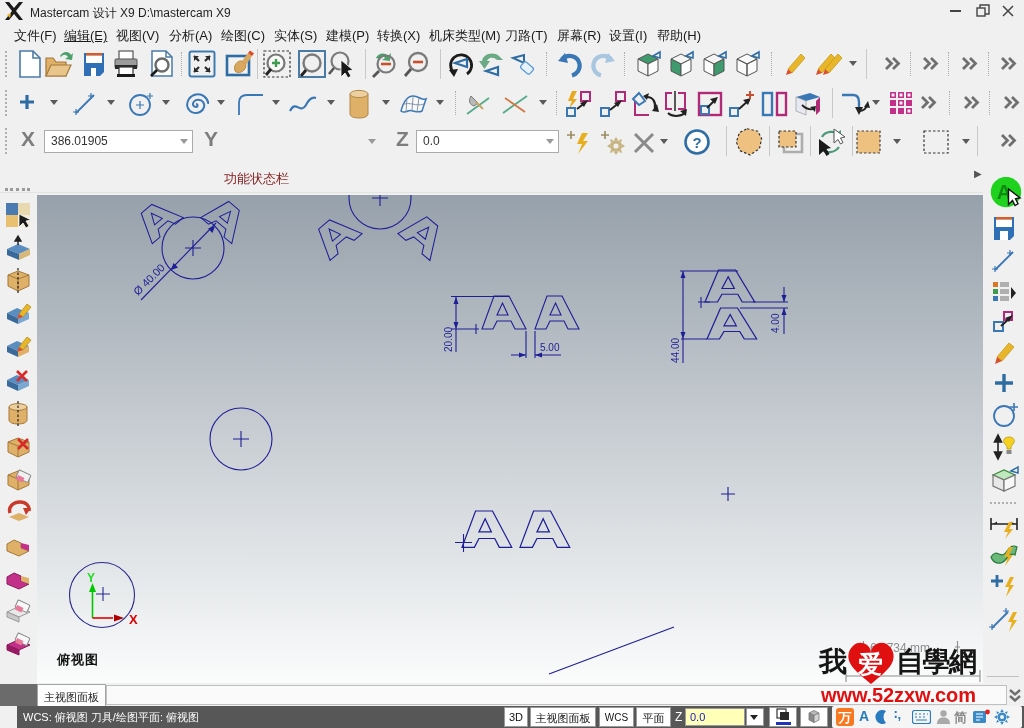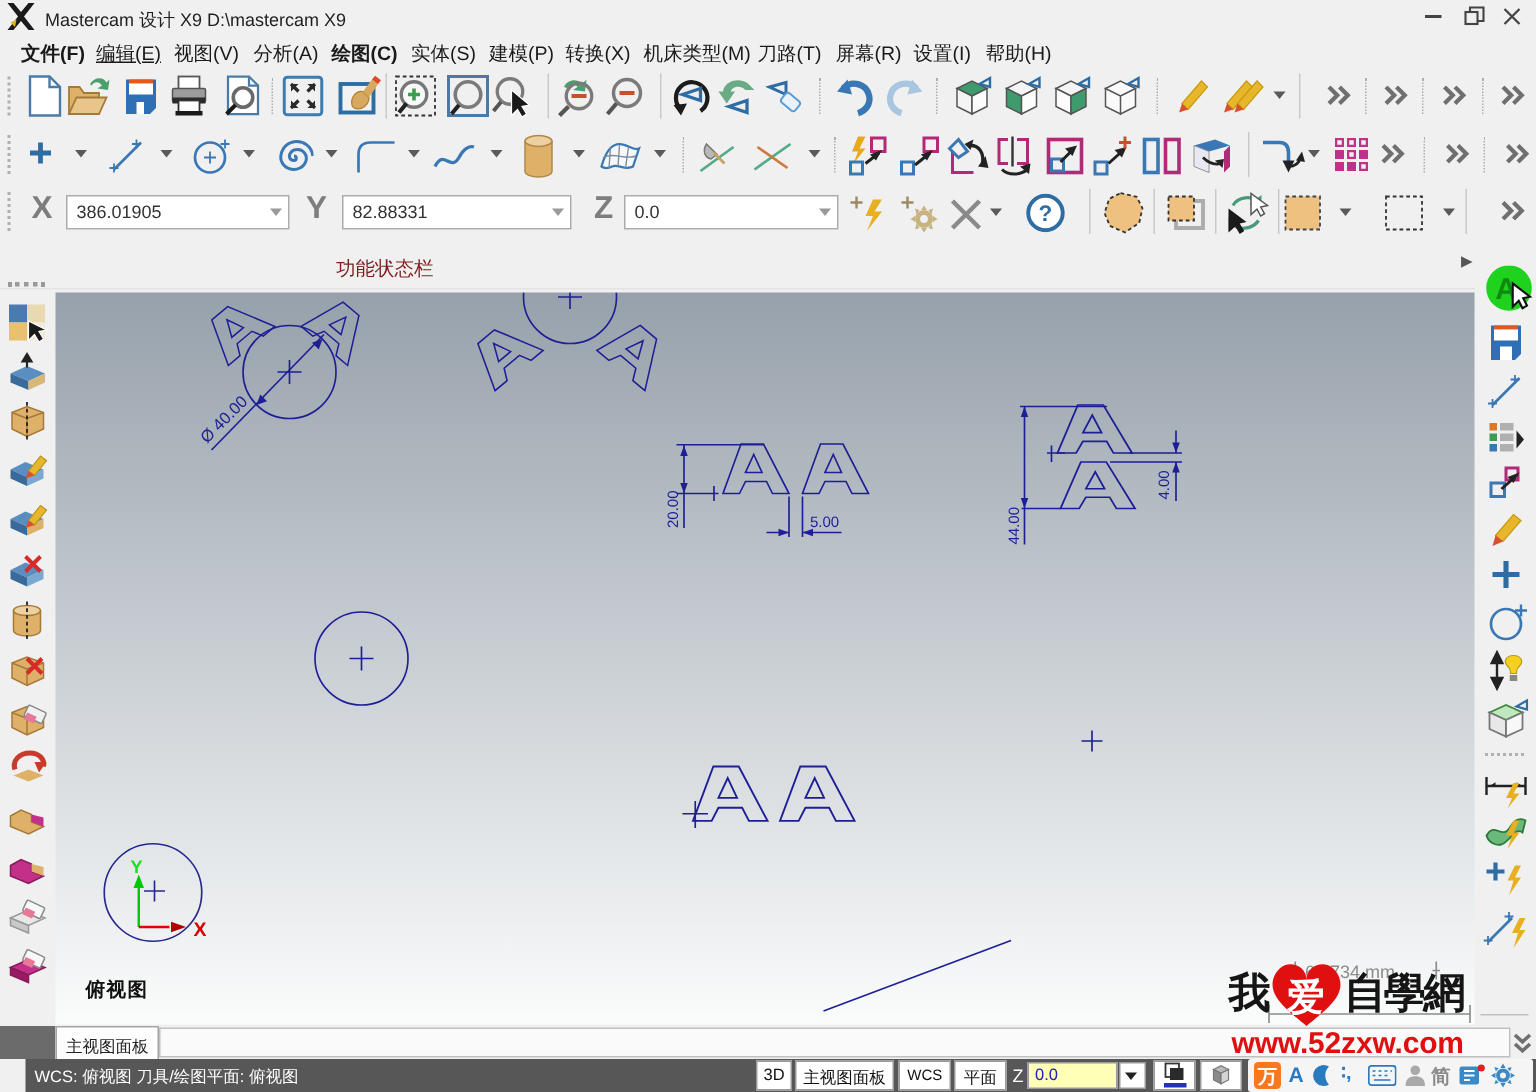--- a/index.html
+++ b/index.html
@@ -28,25 +28,25 @@
     <svg class="abs" style="left:976px;top:4px" width="14" height="14" viewBox="0 0 14 14">
       <rect x="1" y="4" width="8" height="8" fill="none" stroke="#444" stroke-width="1.4"></rect>
       <path d="M4 4 V1 H13 V10 H9" fill="none" stroke="#444" stroke-width="1.4"></path>
     </svg>
     <svg class="abs" style="left:1002px;top:5px" width="12" height="12" viewBox="0 0 12 12">
       <path d="M1 1 L11 11 M11 1 L1 11" stroke="#444" stroke-width="1.5"></path>
     </svg>
   </div>
 
   <div class="abs" style="left:0;top:23px;width:1024px;height:21px;background:#f0f0f0;">
-    <div class="menu-item" style="left:14px;font-weight:bold;">文件(F)</div>
+    <div class="menu-item" style="left:14px;">文件(F)</div>
     <div class="menu-item" style="left:64px;text-decoration:underline;">编辑(E)</div>
     <div class="menu-item" style="left:116px;">视图(V)</div>
     <div class="menu-item" style="left:169px;">分析(A)</div>
-    <div class="menu-item" style="left:221px;font-weight:bold;">绘图(C)</div>
+    <div class="menu-item" style="left:221px;">绘图(C)</div>
     <div class="menu-item" style="left:274px;">实体(S)</div>
     <div class="menu-item" style="left:326px;">建模(P)</div>
     <div class="menu-item" style="left:377px;">转换(X)</div>
     <div class="menu-item" style="left:429px;">机床类型(M)</div>
     <div class="menu-item" style="left:505px;">刀路(T)</div>
     <div class="menu-item" style="left:557px;">屏幕(R)</div>
     <div class="menu-item" style="left:609px;">设置(I)</div>
     <div class="menu-item" style="left:657px;">帮助(H)</div>
   </div>
 
@@ -345,21 +345,20 @@
         <path d="M2 1 L7.5 6.5 L2 12 M9 1 L14.5 6.5 L9 12" fill="none" stroke="#6f6f6f" stroke-width="2.8"></path>
       </svg>
   </div>
 
   <div class="abs" id="tb3" style="left:0;top:122px;width:1024px;height:38px;background:#f0f0f0;">
     <div class="grip" style="left:5px;top:6px;height:26px;"></div>
     <div class="xyz" style="left:21px;top:5px;">X</div>
     <div class="inbox" style="left:44px;top:8px;width:149px;">386.01905</div>
     <div class="dd" style="left:180px;top:17px;border-top-color:#9a9a9a;"></div>
     <div class="xyz" style="left:204px;top:5px;">Y</div>
-    <div class="inbox" style="left:228px;top:8px;width:153px;">82.88331</div>
     <div class="dd" style="left:368px;top:17px;border-top-color:#9a9a9a;"></div>
     <div class="xyz" style="left:396px;top:5px;">Z</div>
     <div class="inbox" style="left:416px;top:8px;width:143px;">0.0</div>
     <div class="dd" style="left:546px;top:17px;border-top-color:#9a9a9a;"></div>
     <svg class="abs" style="left:565px;top:7px" width="30" height="28" viewBox="0 0 30 28">
       <path d="M6 2 V10 M2 6 H10" stroke="#9a8a60" stroke-width="1.6"></path>
       <path d="M17 4 L12 15 L17 15 L13 25 L23 12 L18 12 L23 4 Z" fill="#e8b020"></path>
     </svg>
     <svg class="abs" style="left:600px;top:7px" width="30" height="28" viewBox="0 0 30 28">
       <path d="M5 2 V10 M1 6 H9" stroke="#9a8a60" stroke-width="1.6"></path>

